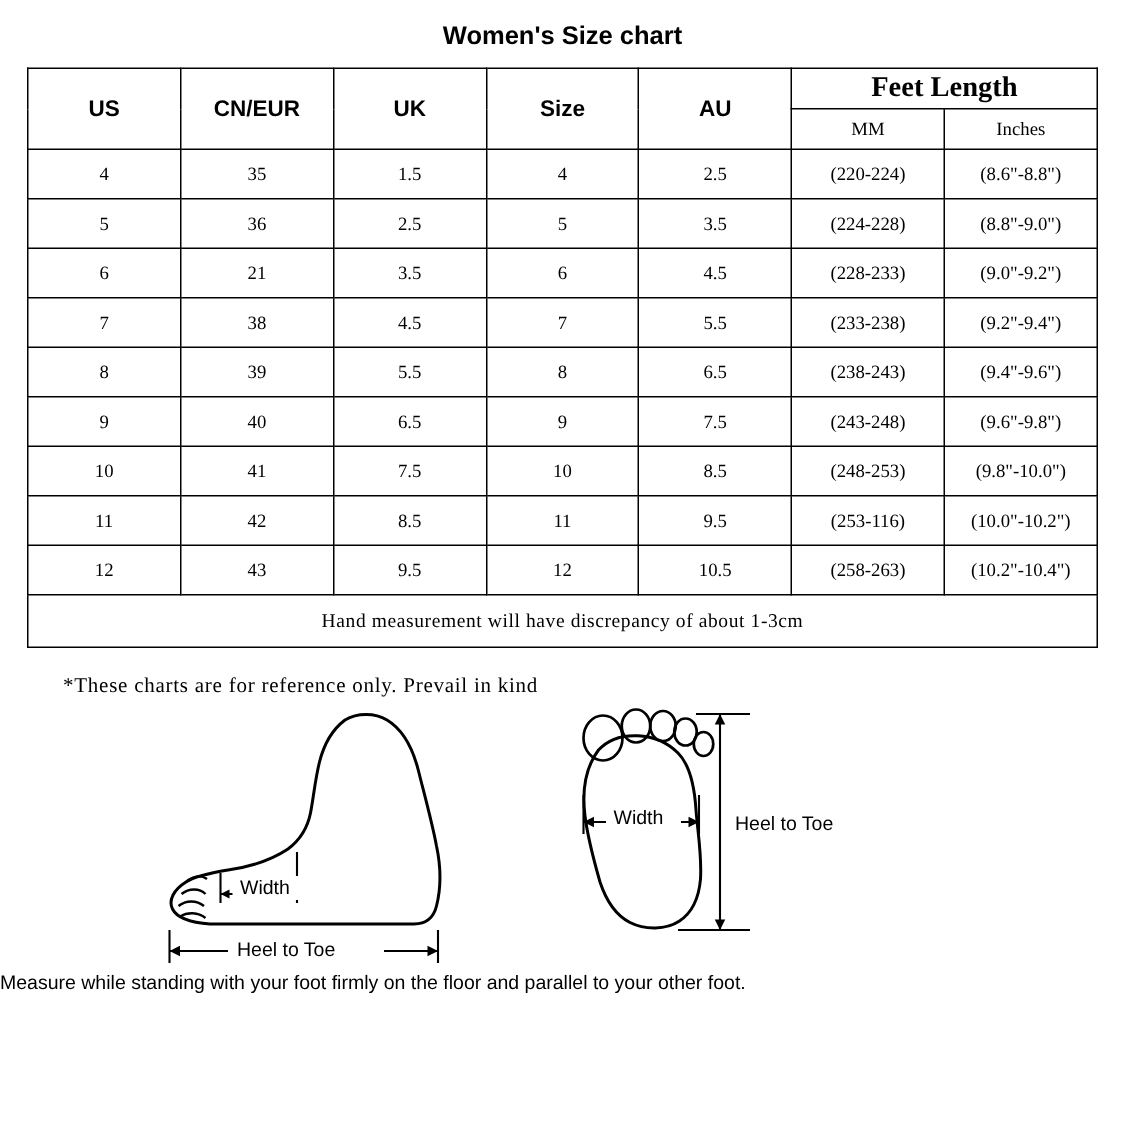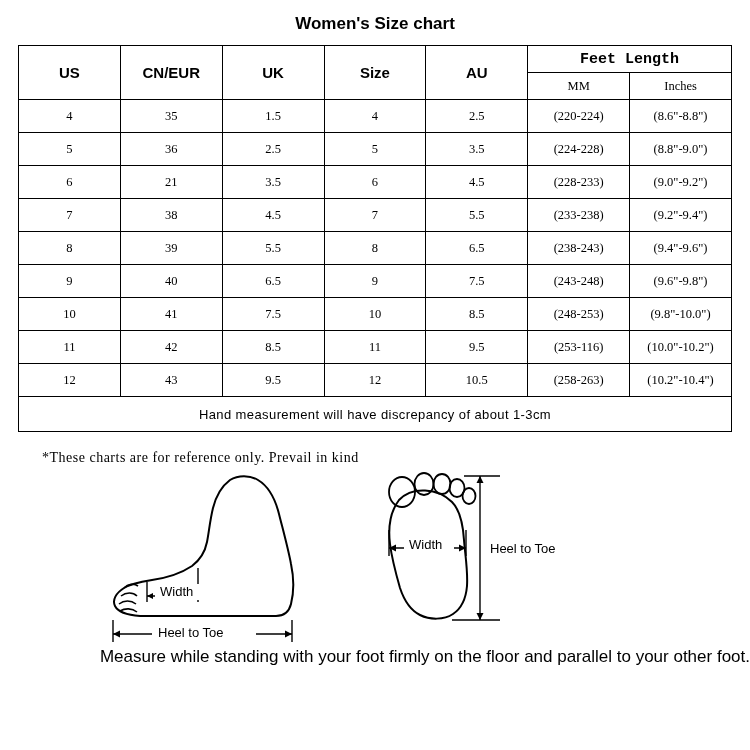--- a/index.html
+++ b/index.html
@@ -43,34 +43,34 @@
     padding: 0;
     height: 32px;
   }
   table.size-chart th.main-head {
     font-size: 15px;
     font-weight: bold;
     font-family: "Liberation Sans", sans-serif;
     height: 28px;
   }
   table.size-chart th.feet-head {
-    font-size: 15px;
+    font-size: 19px;
     font-weight: bold;
-    font-family: Liberation Mono, monospace;
+    font-family: Liberation Serif, serif;
     height: 26px;
   }
   table.size-chart th.sub-head {
     font-size: 12.5px;
     font-weight: normal;
     font-family: "Liberation Serif", serif;
     height: 26px;
   }
   table.size-chart td.note {
     font-size: 13px;
-    font-family: Liberation Sans, sans-serif;
+    font-family: Liberation Serif, serif;
     letter-spacing: 0.4px;
     height: 34px;
   }
   .disclaimer {
     margin: 18px 0 0 42px;
     font-size: 14px;
     font-family: "Liberation Serif", serif;
     letter-spacing: 0.5px;
   }
   .how-title {
@@ -83,22 +83,22 @@
     font-size: 13.5px;
     font-family: "Liberation Sans", sans-serif;
   }
   .figures {
     position: relative;
     width: 750px;
     height: 175px;
     margin-top: 4px;
   }
   .footer-note {
-    text-align: right;
-    font-size: 17px;
+    text-align: left;
+    font-size: 13px;
     font-family: "Liberation Sans", sans-serif;
     margin-top: 2px;
   }
   .svg-label {
     font-family: "Liberation Sans", sans-serif;
     font-size: 13px;
     fill: #000000;
   }
 </style>
 </head>

